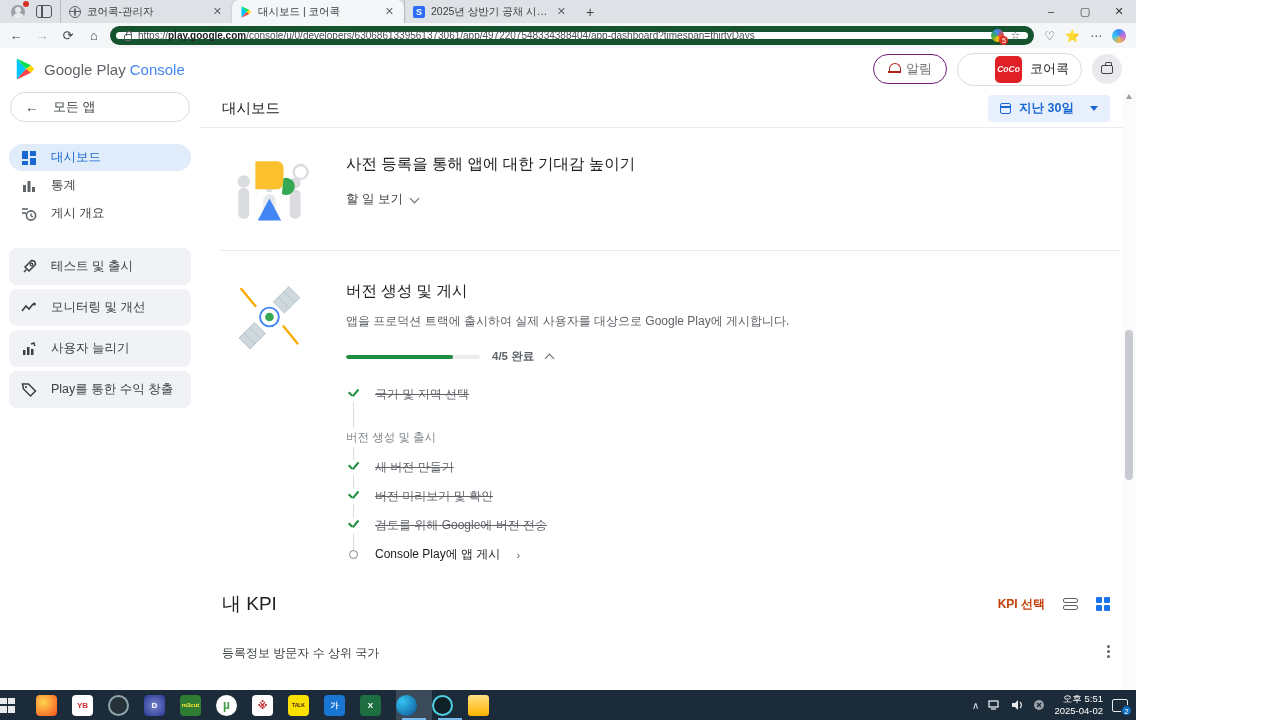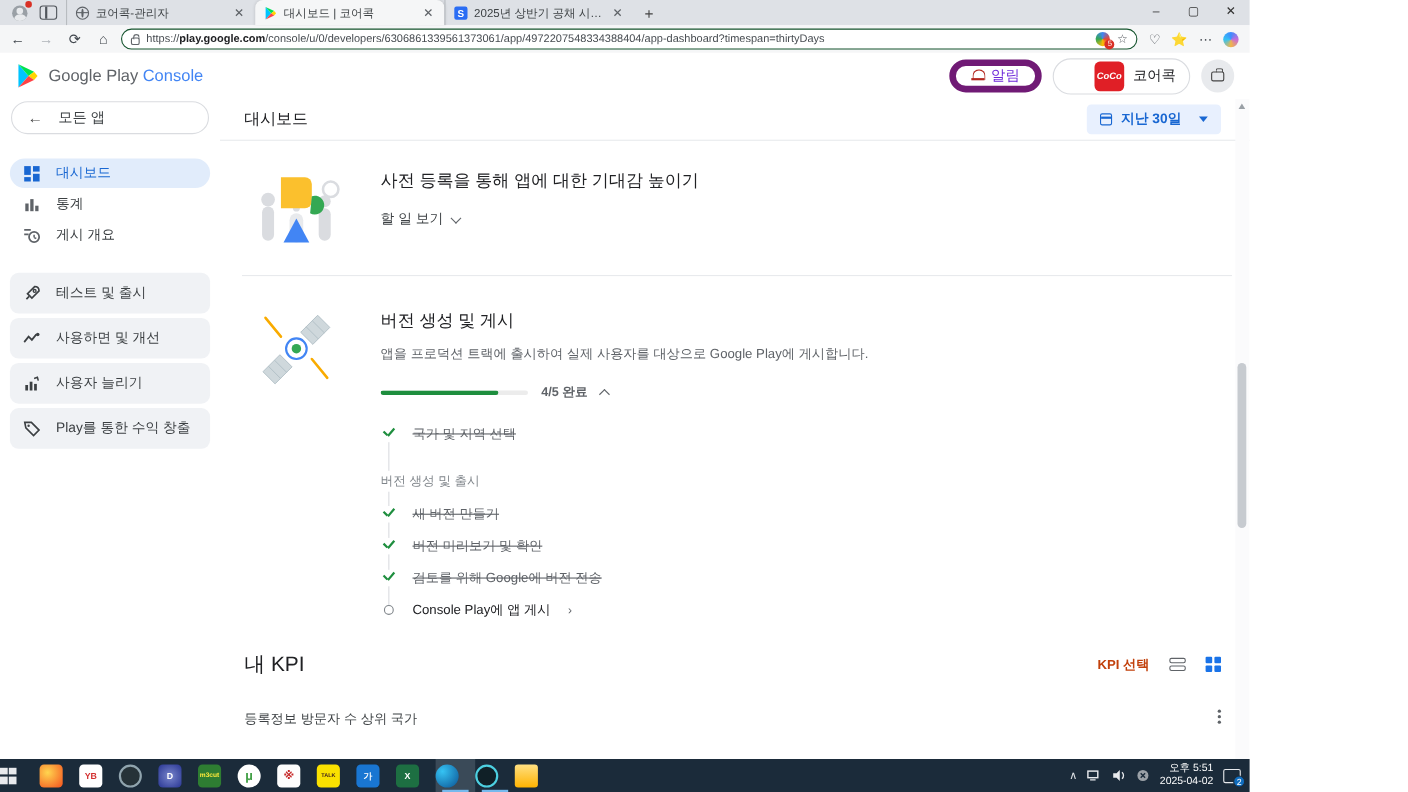--- a/index.html
+++ b/index.html
@@ -23,38 +23,38 @@
   .fav-globe:before { content:""; position:absolute; inset:1px 4px; border:1px solid #5f6368; border-radius:50%; }
   .fav-globe:after { content:""; position:absolute; top:4.3px; left:0; right:0; height:1px; background:#5f6368; }
   .fav-s { width:12px; height:12px; background:#2a6df4; color:#fff; font-size:9px; font-weight:bold; text-align:center; line-height:12px; border-radius:2px; flex:none; }
   .newtab { font-size:14px; color:#444; padding:0 10px; }
   .win-controls { margin-left:auto; display:flex; }
   .win-controls span { width:34px; text-align:center; font-size:11px; color:#333; line-height:23px; }
 
   .toolbar { position:absolute; top:23px; left:0; right:0; height:25px; background:#f5f6f7; display:flex; align-items:center; padding:0 6px; gap:6px; }
   .nav-ic { font-size:13px; color:#40464d; width:20px; text-align:center; }
   .nav-ic.dim { color:#aeb3b9; }
-  .urlbar { flex:1; height:19px; background:#fff; border:1px solid #14532d; border-radius:10px; display:flex; align-items:center; padding:0 8px; gap:6px; }
+  .urlbar { flex:1; height:19px; background:#fff; border:6px solid #14532d; border-radius:10px; display:flex; align-items:center; padding:0 8px; gap:6px; }
   .lock { width:8px; height:7px; border:1.2px solid #5f6368; border-radius:2px; position:relative; margin-top:3px; flex:none; }
   .lock:before { content:""; position:absolute; top:-4px; left:1px; width:4px; height:4px; border:1.2px solid #5f6368; border-bottom:none; border-radius:3px 3px 0 0; }
   .url-text { flex:1; font-size:10px; color:#474c51; white-space:nowrap; overflow:hidden; }
   .url-text b { color:#202124; font-weight:bold; }
   .ext-ic { width:13px; height:13px; border-radius:50%; background:conic-gradient(#4285f4,#ea4335,#fbbc04,#34a853,#4285f4); position:relative; flex:none; }
   .ext-badge { position:absolute; right:-4px; bottom:-3px; background:#d93025; color:#fff; font-size:7px; width:9px; height:9px; border-radius:50%; text-align:center; line-height:9px; }
   .star { color:#5f6368; font-size:11px; }
   .tb-right { display:flex; align-items:center; gap:10px; padding:0 4px; }
   .tb-right .g { color:#50555b; font-size:12px; }
   .copilot { width:14px; height:14px; border-radius:50%; background:conic-gradient(#3e8bff,#c86dd7,#f2b648,#35c3f3,#3e8bff); }
 
   
   .gpc-header { position:absolute; top:48px; left:0; right:0; height:42px; background:#fff; display:flex; align-items:center; padding:0 14px; }
   .gpc-logo { display:flex; align-items:center; gap:8px; font-size:15px; }
   .gpc-logo .t1 { color:#5f6368; } .gpc-logo .t2 { color:#4285f4; margin-left:-4px; }
   .hdr-right { margin-left:auto; display:flex; align-items:center; gap:10px; }
-  .alert-pill { display:flex; align-items:center; gap:6px; border:6px solid #701a75; border-radius:16px; height:30px; padding:0 14px; color:#6d28d9; font-size:13px;justify-content:flex-end; }
+  .alert-pill { display:flex; align-items:center; gap:6px; border:1px solid #701a75; border-radius:16px; height:30px; padding:0 14px; color:#737373; font-size:13px;justify-content:flex-end; }
   .bell { width:12px; height:12px; position:relative; }
   .bell:before { content:""; position:absolute; left:1px; top:0; width:10px; height:9px; border:1.5px solid #b3261e; border-bottom:none; border-radius:6px 6px 0 0; }
   .bell:after { content:""; position:absolute; left:0; top:8px; width:12px; height:1.5px; background:#b3261e; }
   .acct-chip { display:flex; align-items:center; gap:8px; background:#fff; border:1px solid #dadce0; border-radius:17px; height:33px; padding:3px 12px 3px 4px; }
   .coco { width:27px; height:27px; background:#e01f26; border-radius:5px; color:#fff; font-size:8.5px; font-weight:bold; font-style:italic; display:flex; align-items:center; justify-content:center;margin-left:33px; }
   .acct-name { font-size:13px; color:#202124; }
   .avatar-circle { width:30px; height:30px; border-radius:50%; background:#e8eaed; display:flex; align-items:center; justify-content:center; }
   .brief { width:12px; height:9px; border:1.4px solid #444; border-radius:2px; position:relative; }
   .brief:before { content:""; position:absolute; top:-4px; left:2.5px; width:5px; height:3px; border:1.4px solid #444; border-bottom:none; border-radius:2px 2px 0 0; }
 
@@ -262,21 +262,21 @@
           <circle cx="10.5" cy="5.5" r="1.3" fill="none" stroke="#3c4043" stroke-width="1.2"></circle>
           <line x1="3" y1="13" x2="5.5" y2="10.5" stroke="#3c4043" stroke-width="1.5"></line>
         </svg>
         <span>테스트 및 출시</span>
       </div>
       <div class="nav-group">
         <svg width="16" height="16" viewBox="0 0 16 16">
           <polyline points="1,11 5,6 8,9 12,4" fill="none" stroke="#3c4043" stroke-width="1.6"></polyline>
           <circle cx="13.3" cy="4" r="1.6" fill="#3c4043"></circle>
         </svg>
-        <span>사용하면 및 개선</span>
+        <span>모니터링 및 개선</span>
       </div>
       <div class="nav-group">
         <svg width="16" height="16" viewBox="0 0 16 16">
           <rect x="2" y="9" width="2.5" height="5" fill="#3c4043"></rect>
           <rect x="6" y="6" width="2.5" height="8" fill="#3c4043"></rect>
           <rect x="10" y="8" width="2.5" height="6" fill="#3c4043"></rect>
           <polyline points="10,3 13,2 13.8,5" fill="none" stroke="#3c4043" stroke-width="1.4"></polyline>
         </svg>
         <span>사용자 늘리기</span>
       </div>

